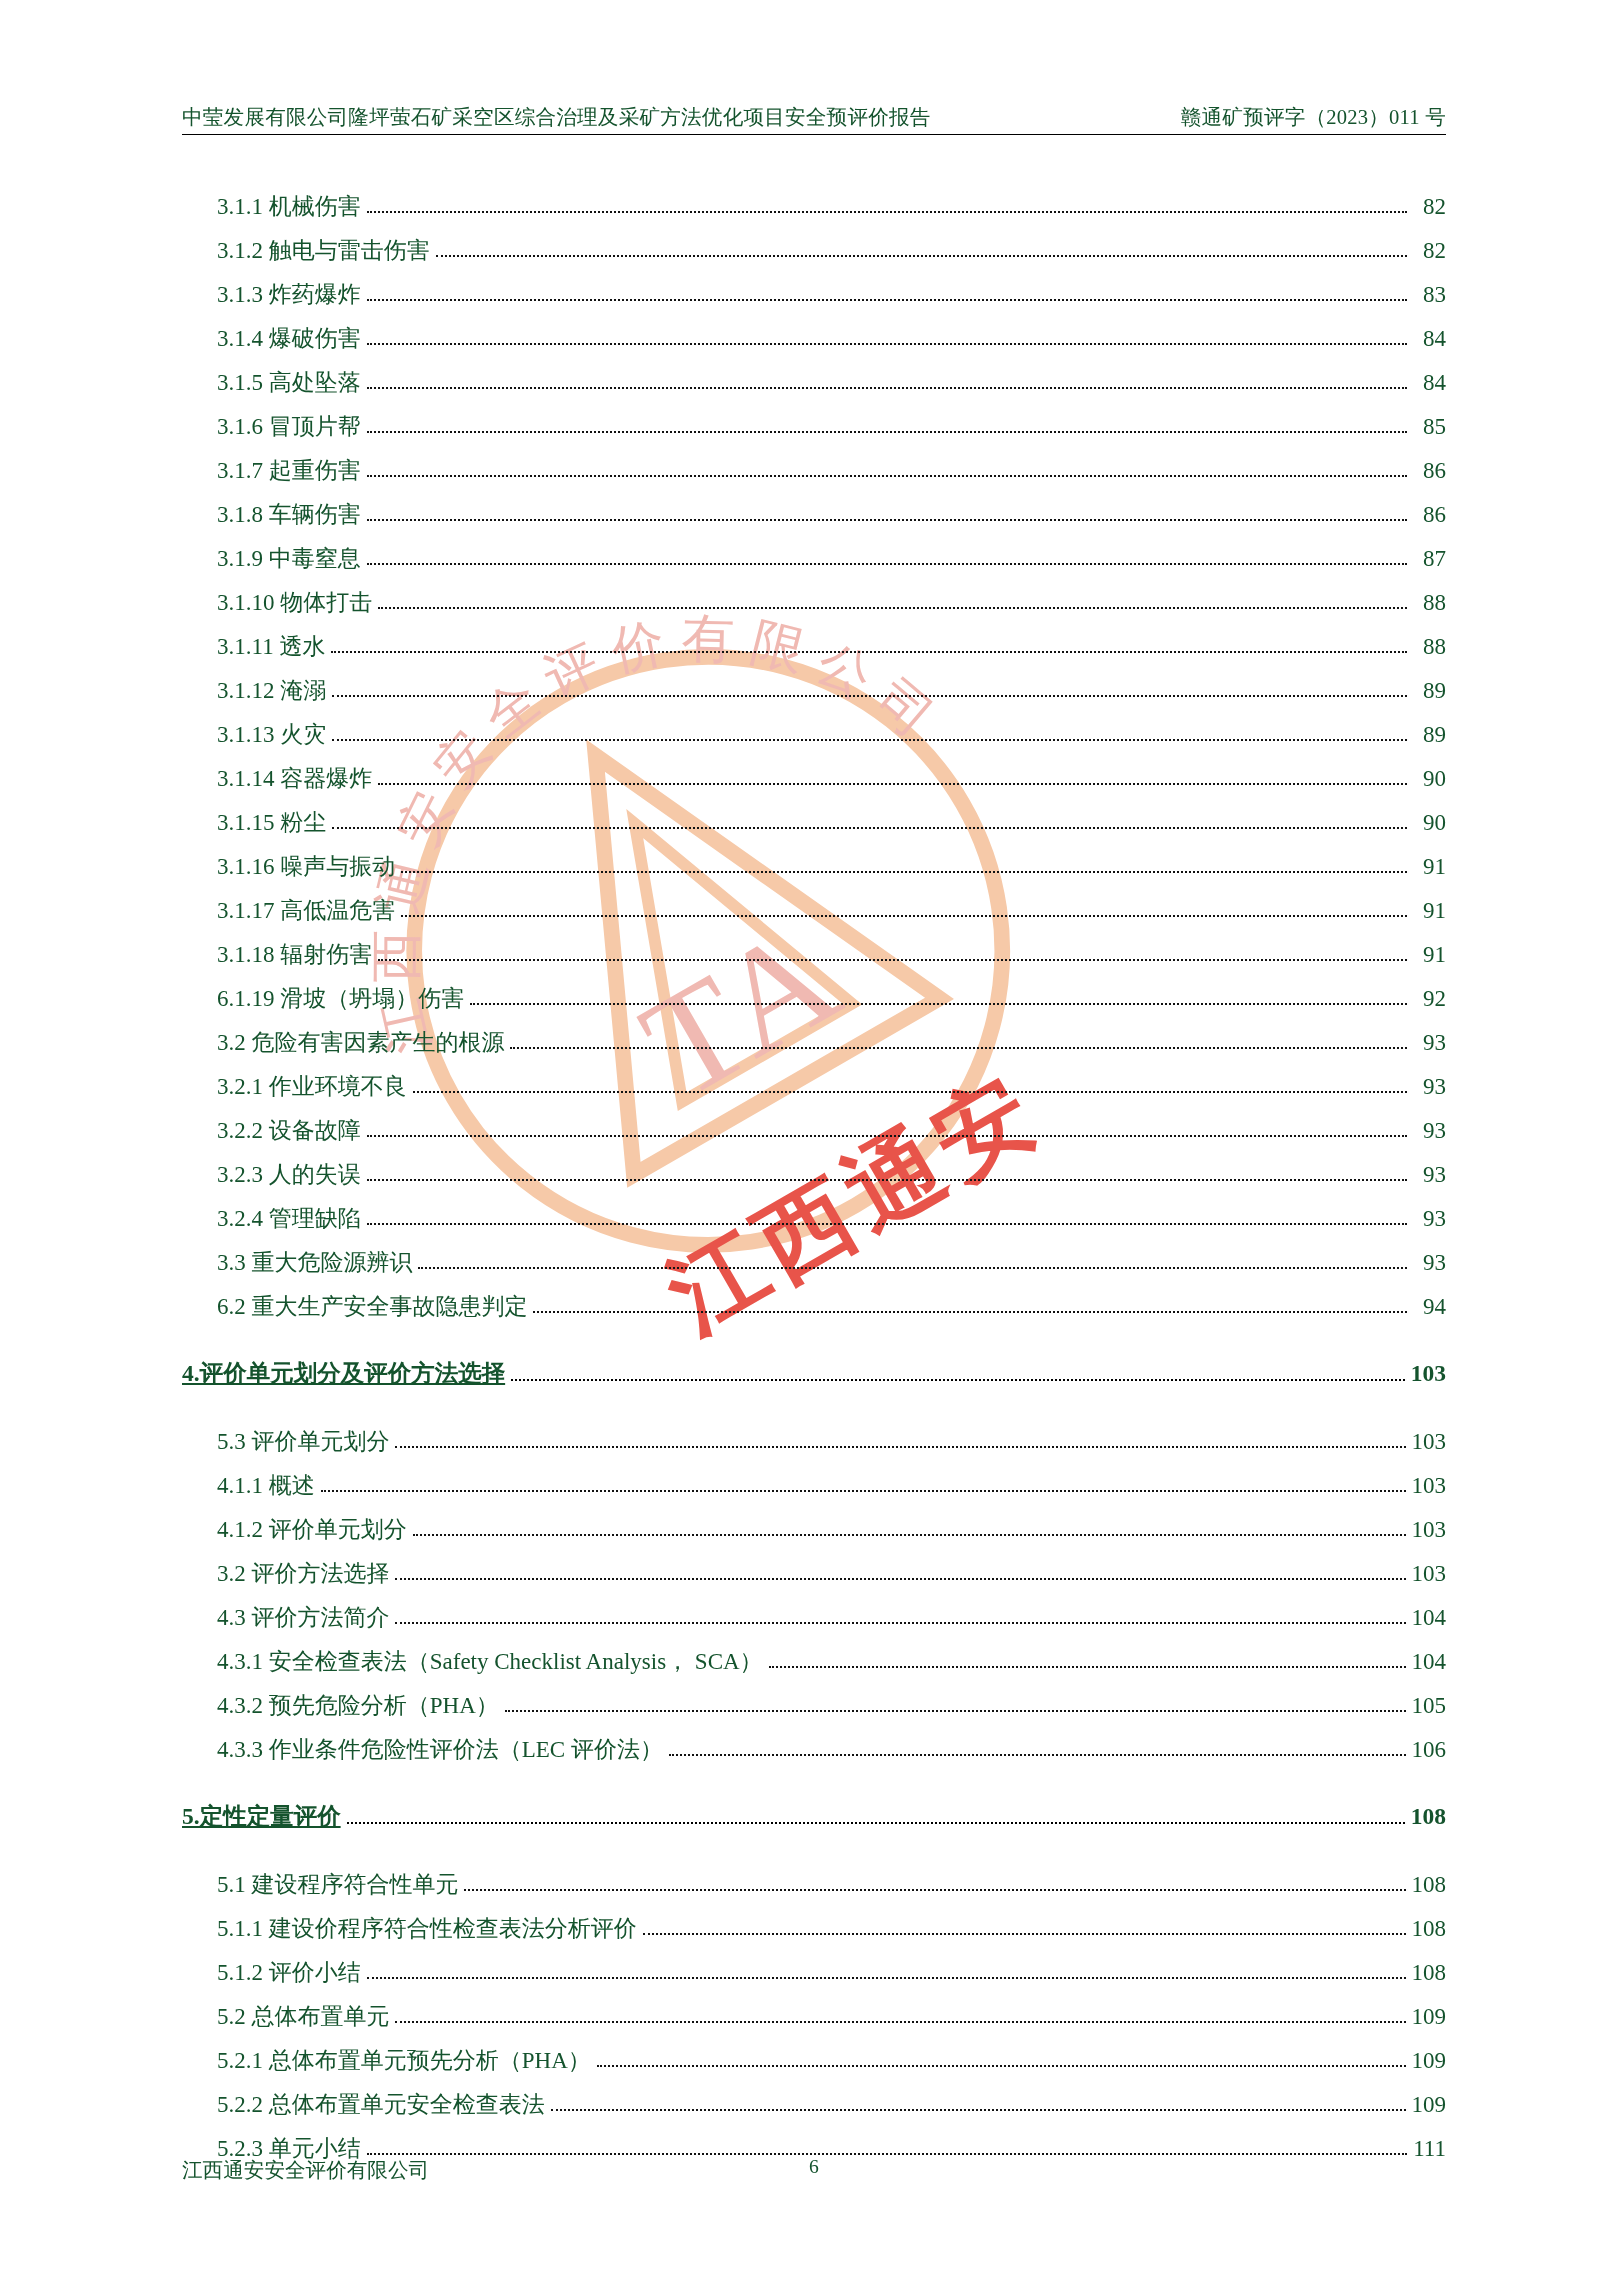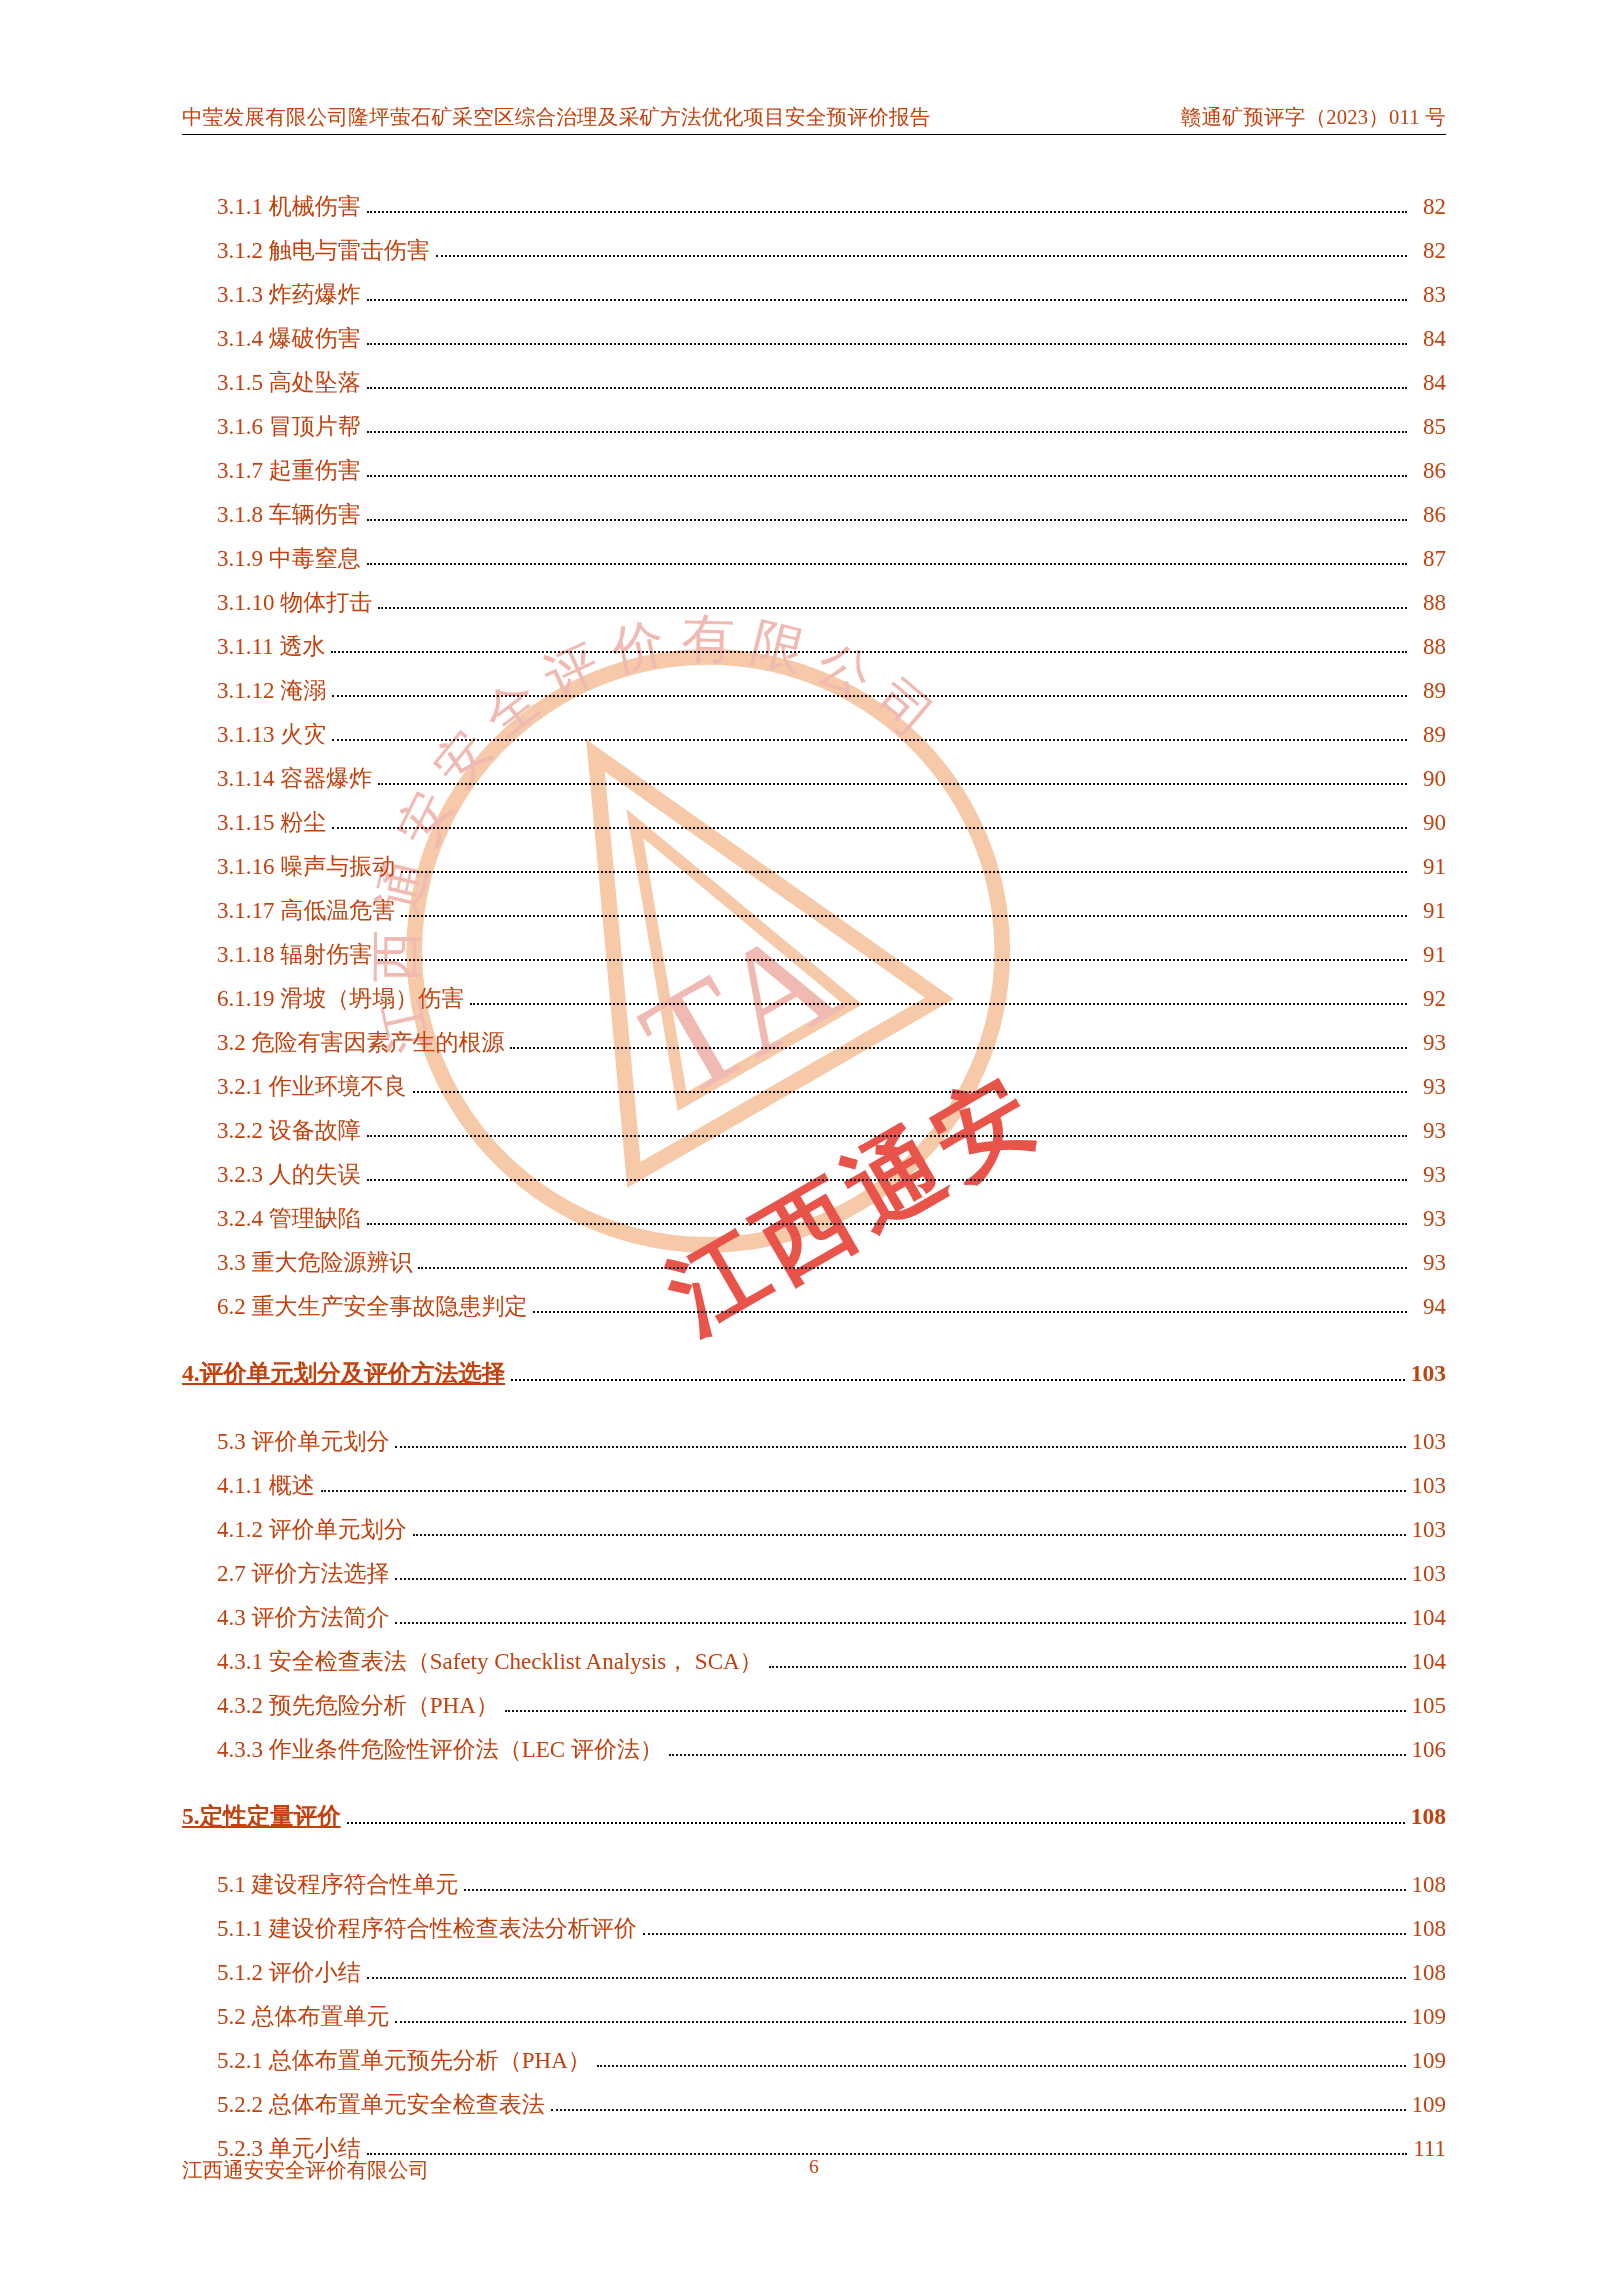--- a/index.html
+++ b/index.html
@@ -7,21 +7,21 @@
     padding: 0;
     background: #ffffff;
   }
   .page {
     position: relative;
     width: 1480px;
     height: 2293px;
     background: #ffffff;
     overflow: hidden;
     font-family: "Liberation Serif", "DejaVu Serif", serif;
-    color: #c2410c;
+    color: #14532d;
     box-sizing: border-box;
   }
 
   
   .header {
     position: absolute;
     left: 182px;
     top: 103px;
     width: 1264px;
     display: flex;
@@ -289,21 +289,21 @@
         <span class="label indent1">4.1.1 概述</span>
         <span class="dots"></span>
         <span class="pageno">103</span>
       </div>
       <div class="toc-row">
         <span class="label indent1">4.1.2 评价单元划分</span>
         <span class="dots"></span>
         <span class="pageno">103</span>
       </div>
       <div class="toc-row">
-        <span class="label indent1">2.7 评价方法选择</span>
+        <span class="label indent1">3.2 评价方法选择</span>
         <span class="dots"></span>
         <span class="pageno">103</span>
       </div>
       <div class="toc-row">
         <span class="label indent1">4.3 评价方法简介</span>
         <span class="dots"></span>
         <span class="pageno">104</span>
       </div>
       <div class="toc-row">
         <span class="label indent1">4.3.1 安全检查表法（Safety Checklist Analysis， SCA）</span>

